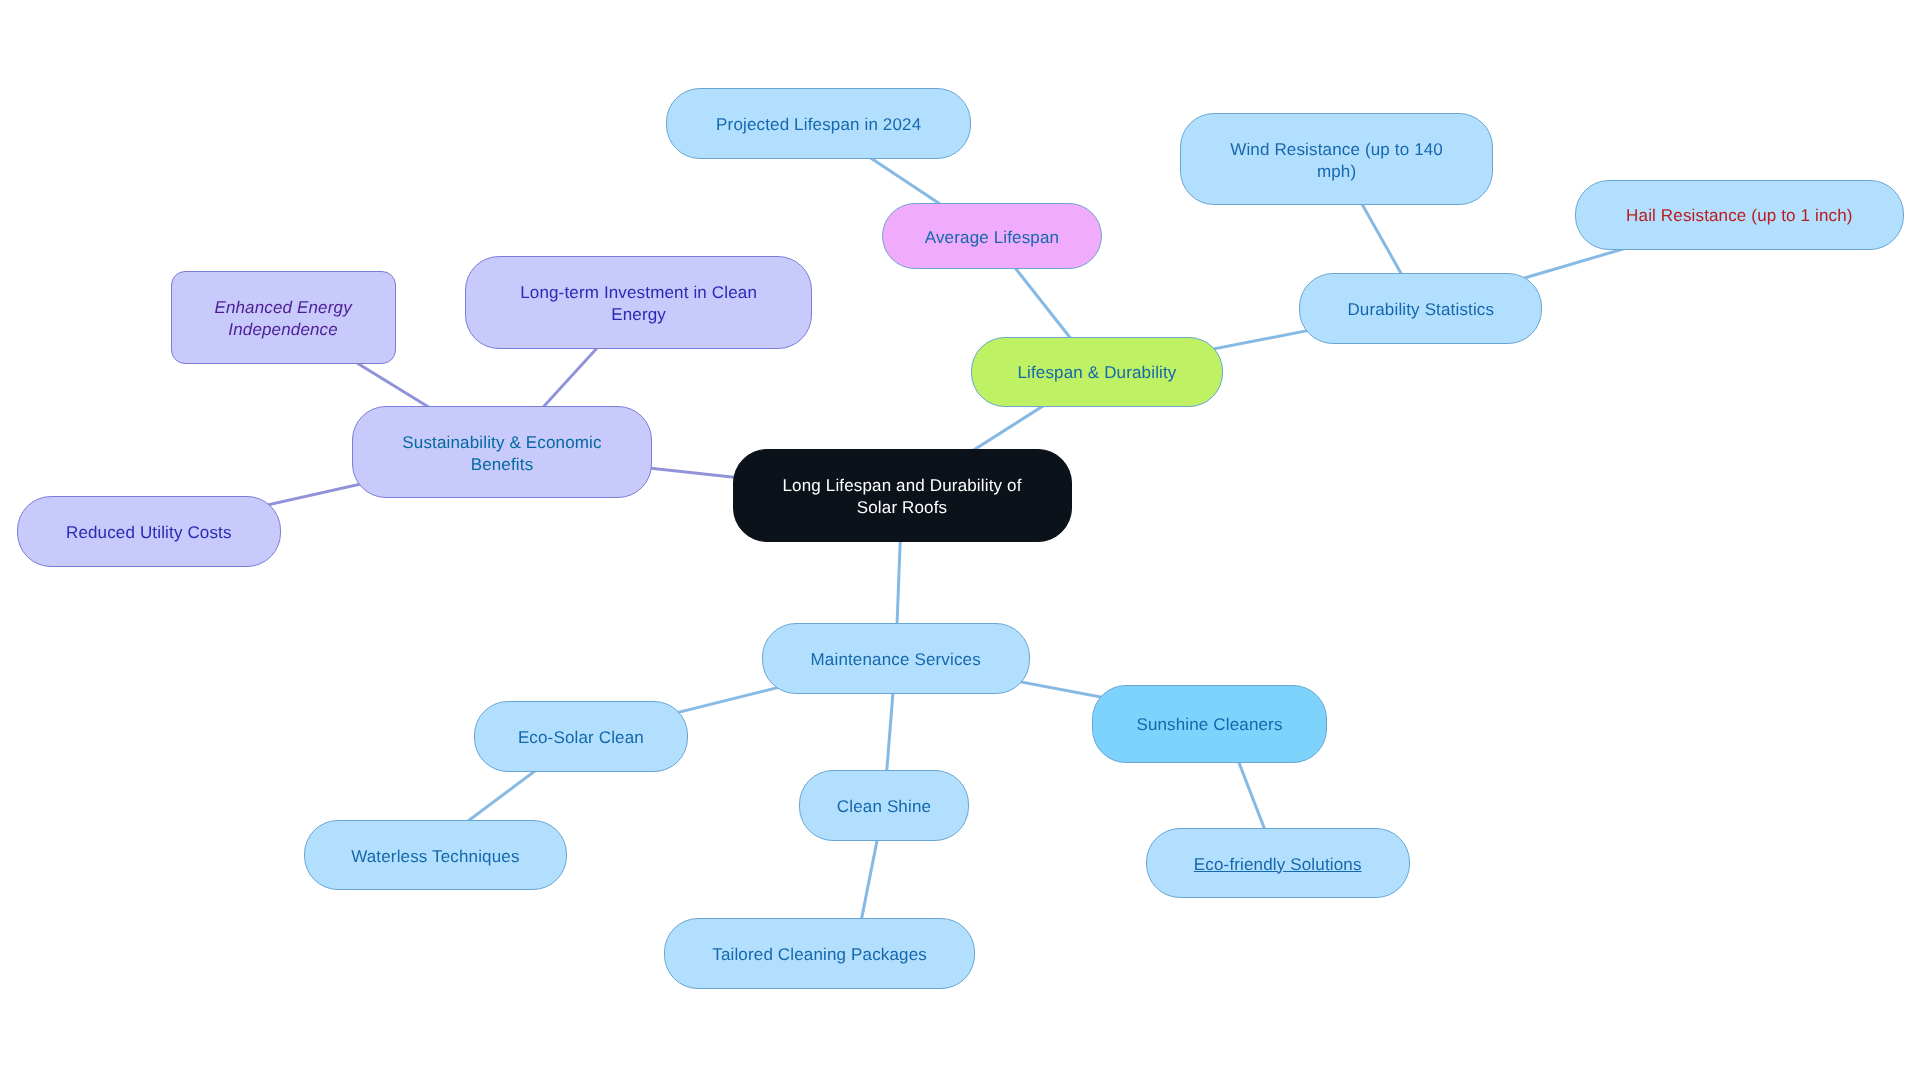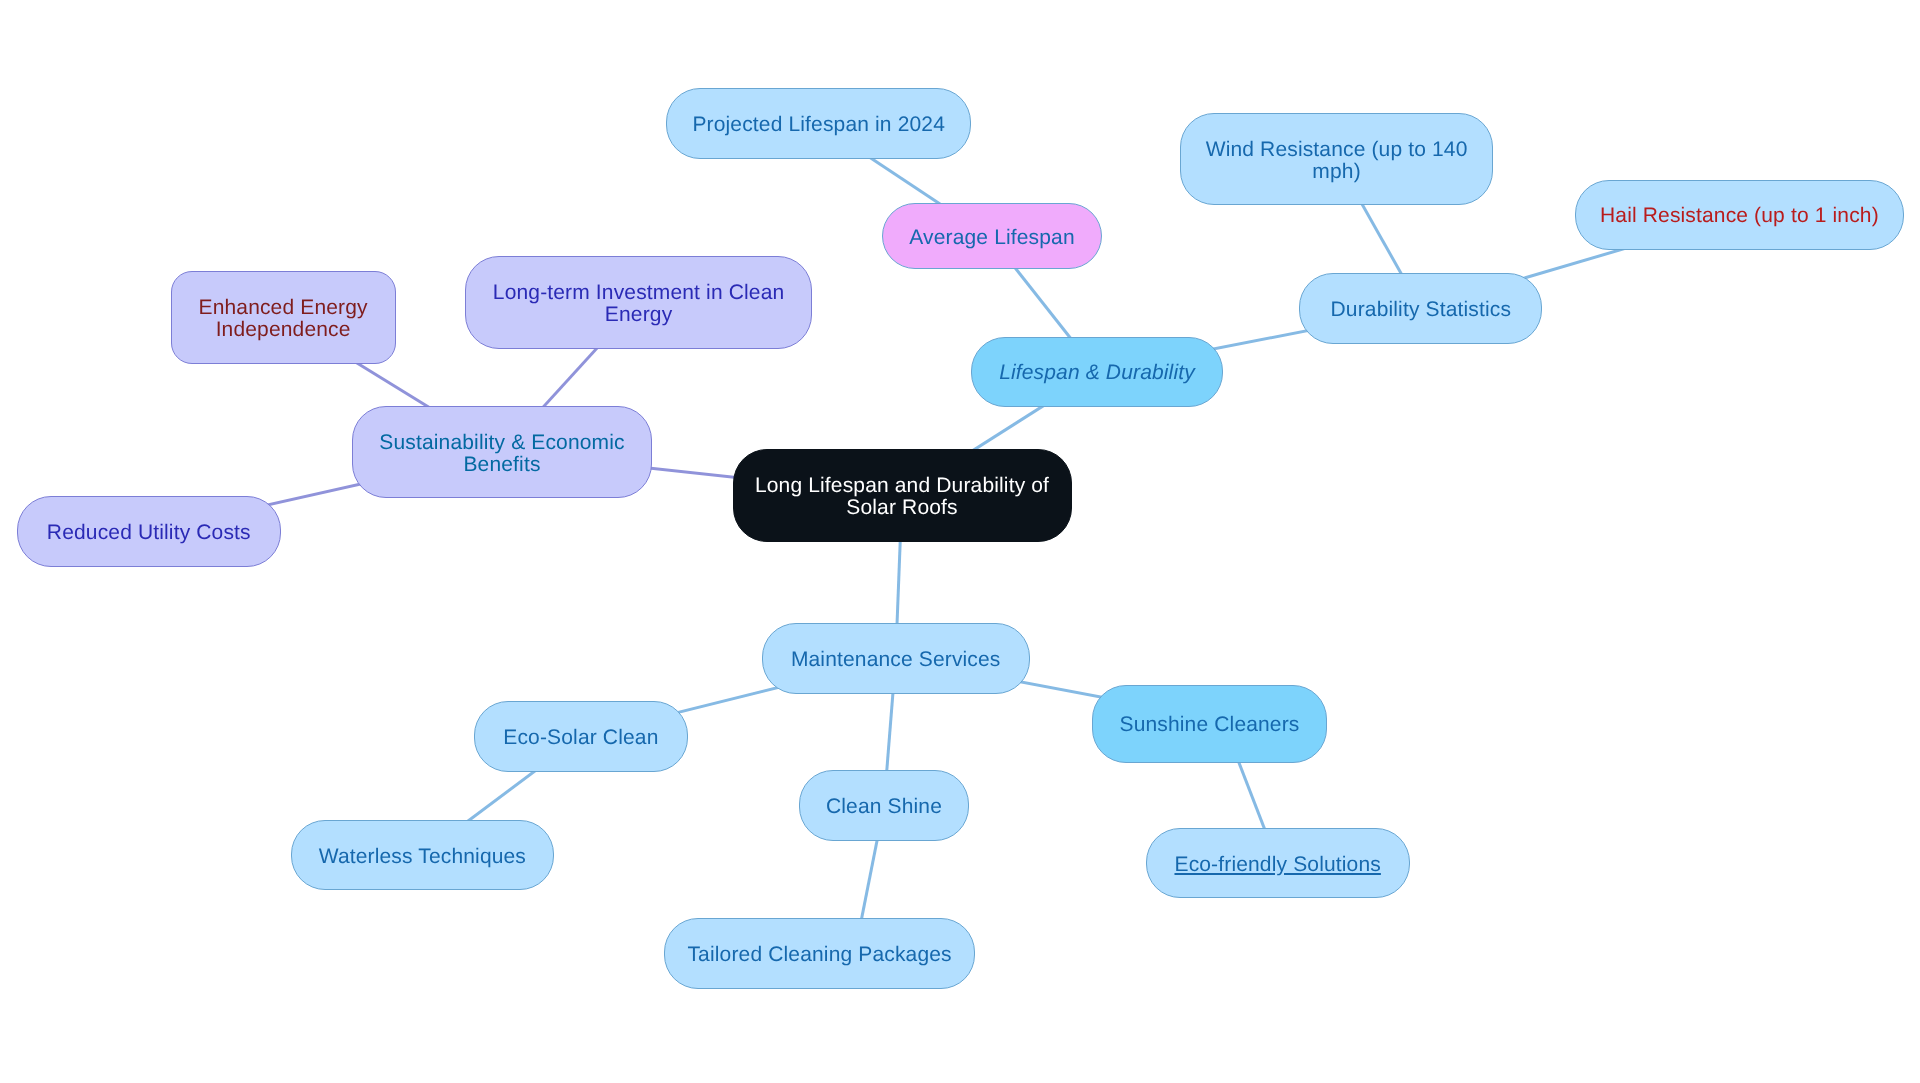--- a/index.html
+++ b/index.html
@@ -3,21 +3,21 @@
 <meta charset="utf-8">
 <title>Long Lifespan and Durability of Solar Roofs</title>
 <style>
   html,body{margin:0;padding:0;}
   body{width:1920px;height:1083px;overflow:hidden;background:#ffffff;
        font-family:"Liberation Sans",sans-serif;}
   #stage{position:relative;width:1920px;height:1083px;}
   #edge-layer{position:absolute;left:0;top:0;width:1920px;height:1083px;}
   .node{position:absolute;display:flex;align-items:center;justify-content:center;
         box-sizing:border-box;text-align:center;white-space:nowrap;
-        font-size:21px;line-height:22px;letter-spacing:0.15px;
+        font-size:17px;line-height:22px;letter-spacing:0.15px;
         -webkit-font-smoothing:antialiased;text-rendering:geometricPrecision;}
   .node .label{display:block;position:relative;top:1.5px;
         backface-visibility:hidden;-webkit-font-smoothing:antialiased;}
 </style>
 </head>
 <body style="background: rgb(255, 255, 255);">
 
 <div id="stage">
   <svg id="edge-layer" viewBox="0 0 1920 1083">
     <line x1="902" y1="495.4" x2="1097" y2="371.8" stroke="#86bae4" stroke-width="3"></line>
@@ -34,57 +34,57 @@
     <line x1="895.7" y1="658.3" x2="580.9" y2="736.6" stroke="#86bae4" stroke-width="3"></line>
     <line x1="580.9" y1="736.6" x2="422.3" y2="855.2" stroke="#86bae4" stroke-width="3"></line>
     <line x1="895.7" y1="658.3" x2="884" y2="805.5" stroke="#86bae4" stroke-width="3"></line>
     <line x1="884" y1="805.5" x2="854.7" y2="953.4" stroke="#86bae4" stroke-width="3"></line>
     <line x1="895.7" y1="658.3" x2="1222.5" y2="720" stroke="#86bae4" stroke-width="3"></line>
     <line x1="1222.5" y1="720" x2="1277.7" y2="863" stroke="#86bae4" stroke-width="3"></line>
   </svg>
     <div class="node" style="left: 732.5px; top: 449.15px; width: 339px; height: 92.5px; background: rgb(11, 18, 25); color: rgb(255, 255, 255); border: 1px solid rgb(11, 18, 25); border-radius: 34px;">
       <span class="label">Long Lifespan and Durability of<br>Solar Roofs</span>
     </div>
-    <div class="node" style="left: 971px; top: 336.55px; width: 252px; height: 70.5px; background: #7dd3fc; color: rgb(22, 104, 173); border: 1px solid rgb(105, 166, 210); border-radius: 34px; font-style: italic;">
+    <div class="node" style="left: 971px; top: 336.55px; width: 252px; height: 70.5px; background: #bef264; color: rgb(22, 104, 173); border: 1px solid rgb(105, 166, 210); border-radius: 34px;">
       <span class="label">Lifespan &amp; Durability</span>
     </div>
     <div class="node" style="left: 881.75px; top: 203.25px; width: 220.5px; height: 66px; background: #f0abfc; color: rgb(22, 104, 173); border: 1px solid rgb(105, 166, 210); border-radius: 34px;">
       <span class="label">Average Lifespan</span>
     </div>
     <div class="node" style="left: 665.9px; top: 88.25px; width: 305.6px; height: 70.5px; background: rgb(179, 223, 255); color: rgb(22, 104, 173); border: 1px solid rgb(105, 166, 210); border-radius: 34px;">
       <span class="label">Projected Lifespan in 2024</span>
     </div>
     <div class="node" style="left: 1299.15px; top: 273.15px; width: 243.3px; height: 70.5px; background: rgb(179, 223, 255); color: rgb(22, 104, 173); border: 1px solid rgb(105, 166, 210); border-radius: 34px;">
       <span class="label">Durability Statistics</span>
     </div>
     <div class="node" style="left: 1180.3px; top: 112.75px; width: 312.6px; height: 92.5px; background: rgb(179, 223, 255); color: rgb(22, 104, 173); border: 1px solid rgb(105, 166, 210); border-radius: 34px;">
       <span class="label">Wind Resistance (up to 140<br>mph)</span>
     </div>
     <div class="node" style="left: 1574.65px; top: 179.55px; width: 329.5px; height: 70.5px; background: rgb(179, 223, 255); color: #b91c1c; border: 1px solid rgb(105, 166, 210); border-radius: 34px;">
       <span class="label">Hail Resistance (up to 1 inch)</span>
     </div>
     <div class="node" style="left: 352px; top: 405.95px; width: 300px; height: 92.5px; background: rgb(199, 202, 251); color: #0369a1; border: 1px solid rgb(124, 126, 214); border-radius: 34px;">
       <span class="label">Sustainability &amp; Economic<br>Benefits</span>
     </div>
-    <div class="node" style="left: 170.6px; top: 271.25px; width: 225px; height: 92.5px; background: rgb(199, 202, 251); color: #7f1d1d; border: 1px solid rgb(124, 126, 214); border-radius: 21px;">
+    <div class="node" style="left: 170.6px; top: 271.25px; width: 225px; height: 92.5px; background: rgb(199, 202, 251); color: #4c1d95; border: 1px solid rgb(124, 126, 214); border-radius: 14px; font-style: italic;">
       <span class="label">Enhanced Energy<br>Independence</span>
     </div>
     <div class="node" style="left: 17.05px; top: 496.35px; width: 263.5px; height: 70.5px; background: rgb(199, 202, 251); color: rgb(42, 42, 181); border: 1px solid rgb(124, 126, 214); border-radius: 34px;">
       <span class="label">Reduced Utility Costs</span>
     </div>
     <div class="node" style="left: 464.95px; top: 256.25px; width: 347.3px; height: 92.5px; background: rgb(199, 202, 251); color: rgb(42, 42, 181); border: 1px solid rgb(124, 126, 214); border-radius: 34px;">
       <span class="label">Long-term Investment in Clean<br>Energy</span>
     </div>
     <div class="node" style="left: 761.7px; top: 623.05px; width: 268px; height: 70.5px; background: rgb(179, 223, 255); color: rgb(22, 104, 173); border: 1px solid rgb(105, 166, 210); border-radius: 34px;">
       <span class="label">Maintenance Services</span>
     </div>
     <div class="node" style="left: 474px; top: 701.35px; width: 213.8px; height: 70.5px; background: rgb(179, 223, 255); color: rgb(22, 104, 173); border: 1px solid rgb(105, 166, 210); border-radius: 34px;">
       <span class="label">Eco-Solar Clean</span>
     </div>
-    <div class="node" style="left: 291px; top: 819.95px; width: 262.8px; height: 70.5px; background: rgb(179, 223, 255); color: rgb(22, 104, 173); border: 1px solid rgb(105, 166, 210); border-radius: 34px;">
+    <div class="node" style="left: 304px; top: 819.95px; width: 262.8px; height: 70.5px; background: rgb(179, 223, 255); color: rgb(22, 104, 173); border: 1px solid rgb(105, 166, 210); border-radius: 34px;">
       <span class="label">Waterless Techniques</span>
     </div>
     <div class="node" style="left: 798.8px; top: 770.25px; width: 170.4px; height: 70.5px; background: rgb(179, 223, 255); color: rgb(22, 104, 173); border: 1px solid rgb(105, 166, 210); border-radius: 34px;">
       <span class="label">Clean Shine</span>
     </div>
     <div class="node" style="left: 664px; top: 918.15px; width: 311.2px; height: 70.5px; background: rgb(179, 223, 255); color: rgb(22, 104, 173); border: 1px solid rgb(105, 166, 210); border-radius: 34px;">
       <span class="label">Tailored Cleaning Packages</span>
     </div>
     <div class="node" style="left: 1092px; top: 684.75px; width: 235px; height: 78px; background: #7dd3fc; color: rgb(22, 104, 173); border: 1px solid rgb(105, 166, 210); border-radius: 34px;">
       <span class="label">Sunshine Cleaners</span>

